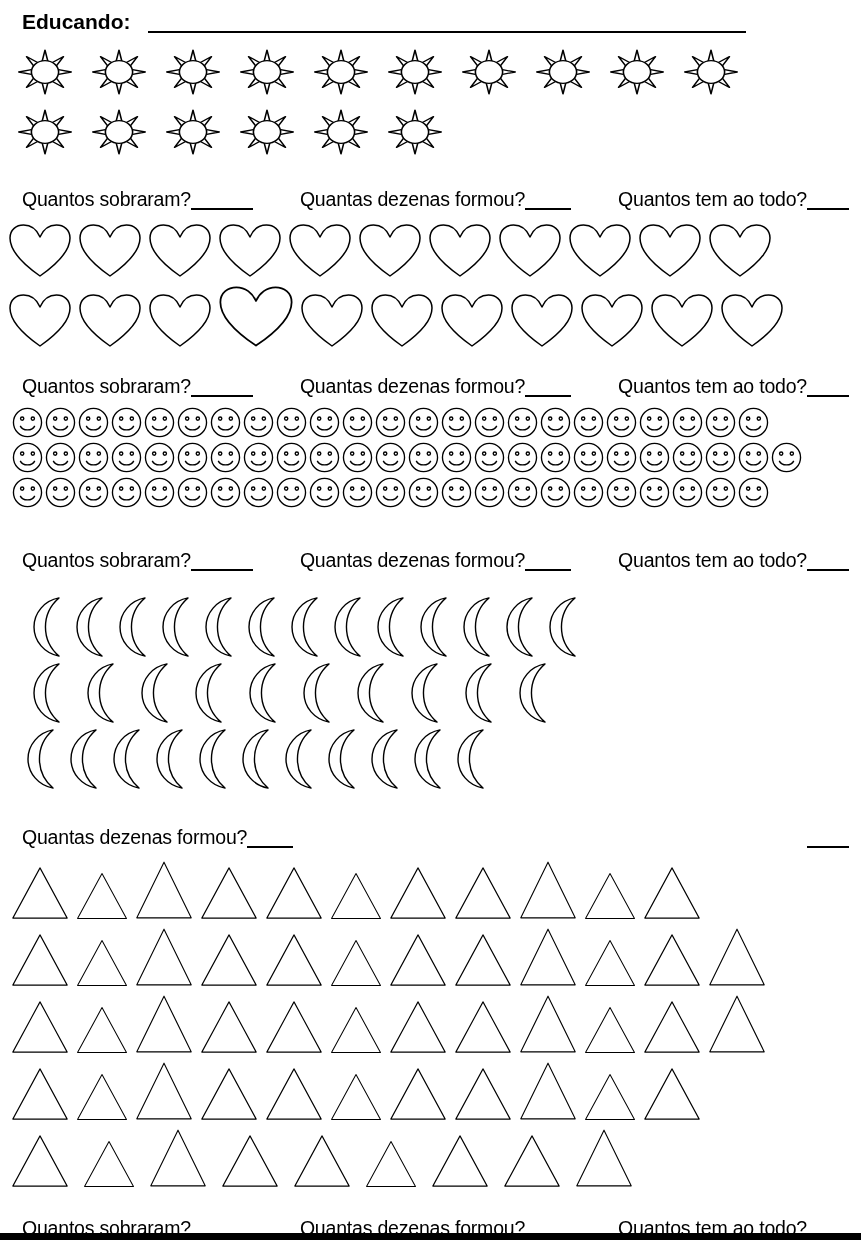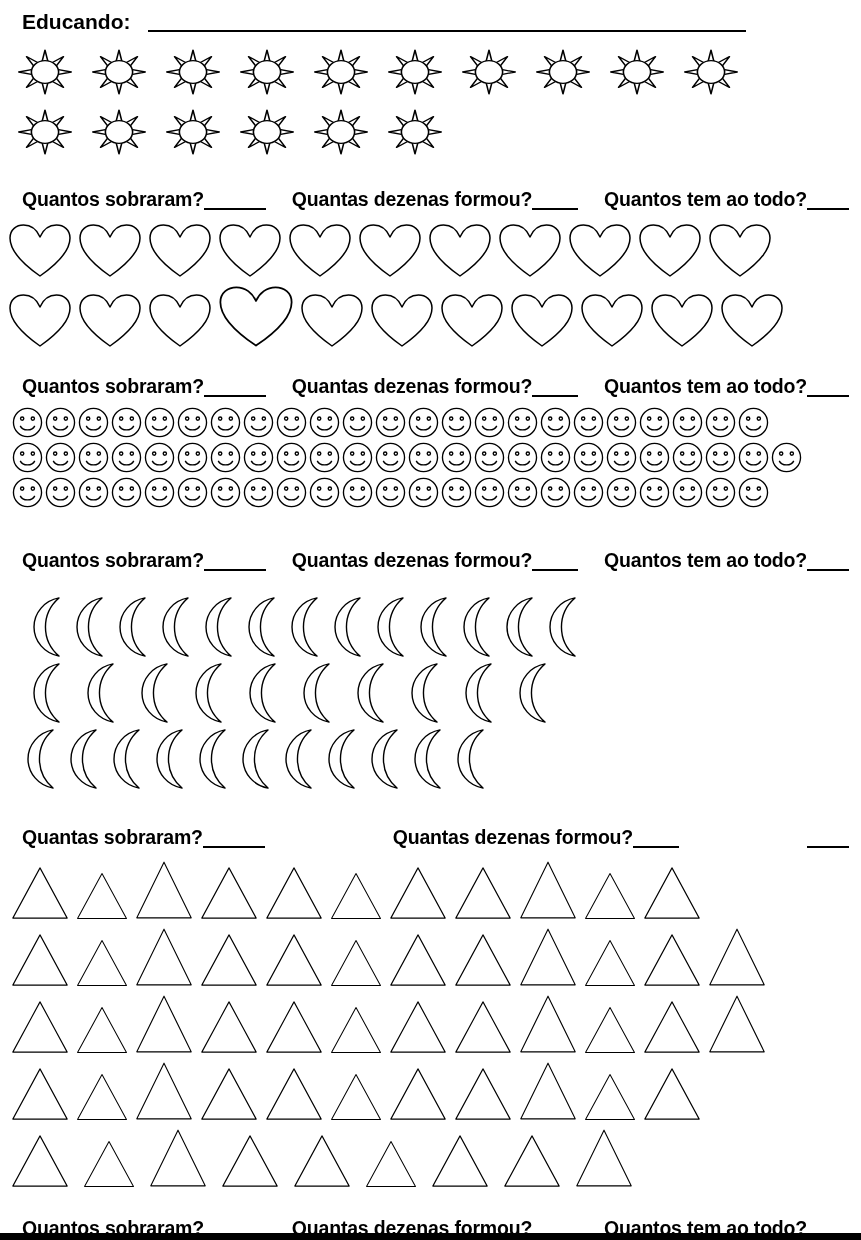--- a/index.html
+++ b/index.html
@@ -1,21 +1,21 @@
 <!DOCTYPE html>
 <html lang="pt"><head>
 <meta charset="utf-8">
 <style>
   html,body{margin:0;padding:0;background:#fff;}
   body{
     width:861px;height:1240px;position:relative;overflow:hidden;
     font-family:"Liberation Sans","DejaVu Sans",sans-serif;color:#000;
   }
   
-  .header{display:flex;align-items:flex-start;padding:10px 0 0 22px;font-size:21px;font-weight:700;gap:15px;}
+  .header{display:flex;align-items:center;padding:10px 0 0 22px;font-size:21px;font-weight:700;gap:15px;}
   .header .header-line{width:598px;border-bottom:2.4px solid #000;height:20px;margin-left:2px;}
 
   
   .shape-row{display:flex;align-items:flex-end;}
   .shape{display:block;flex:0 0 auto;}
 
   .sec-sun{margin-top:12px;}
   .sec-sun .shape-row{gap:4px;padding-left:10px;}
   .sec-sun .shape{width:70px;height:52px;}
   .sec-sun .shape-row + .shape-row{margin-top:8px;}
@@ -47,21 +47,21 @@
   .sec-triangle .shape{width:60px;height:56px;}
   .sec-triangle .shape:nth-child(3n){height:62px;}
   .sec-triangle .shape:nth-child(4n+2){width:54px;height:50px;}
   .sec-triangle .shape-row + .shape-row{margin-top:5px;}
   .sec-triangle .shape-row:nth-child(5){gap:12px;}
   .sec-triangle .qline{margin-top:28px;}
 
   
   .qline{
     display:flex;justify-content:space-between;align-items:flex-end;
-    padding:0 12px 0 22px;font-size:19.5px;font-weight:700;letter-spacing:-0.2px;
+    padding:0 12px 0 22px;font-size:19.5px;font-weight:400;letter-spacing:-0.2px;
   }
   .q{display:flex;align-items:flex-end;}
   .q .label{white-space:nowrap;}
   .blank{border-bottom:2.6px solid #000;height:16px;margin-bottom:1px;}
   .blank-1{width:62px;}
   .blank-2{width:46px;}
   .blank-3{width:42px;}
 
   .bottom-bar{position:absolute;left:0;right:0;bottom:0;height:7px;background:#000;}
 </style>
@@ -605,24 +605,20 @@
         <svg class="shape" viewBox="0 0 40 64" preserveAspectRatio="none">
           <use href="#sym-moon"></use>
         </svg>
         <svg class="shape" viewBox="0 0 40 64" preserveAspectRatio="none">
           <use href="#sym-moon"></use>
         </svg>
       </div>
     </div>
   <div class="qline">
     <span class="q">
-        <span class="label">Quantas sobraram?</span>
-        <span class="blank blank-1"></span>
-      </span>
-    <span class="q">
         <span class="label">Quantas dezenas formou?</span>
         <span class="blank blank-2"></span>
       </span>
     <span class="q">
         <span class="blank blank-3"></span>
       </span>
   </div>
 </section>
 
 <section class="shape-section sec-triangle">

